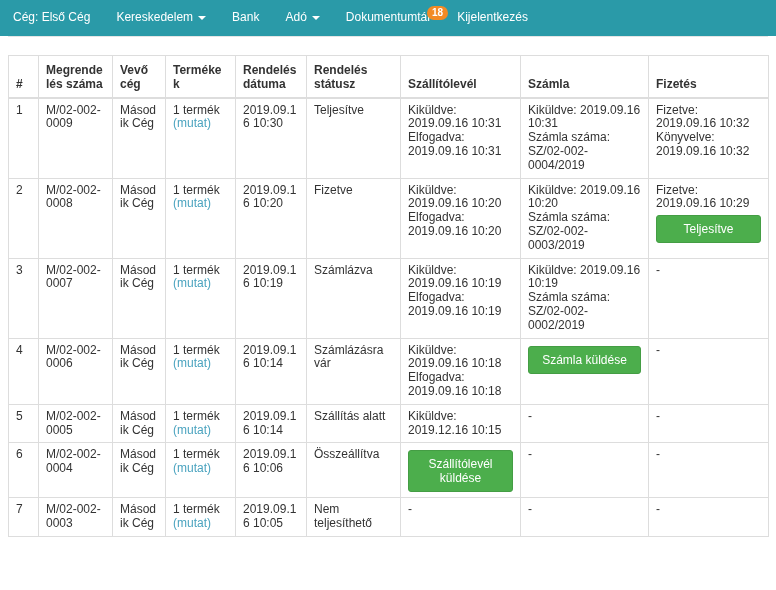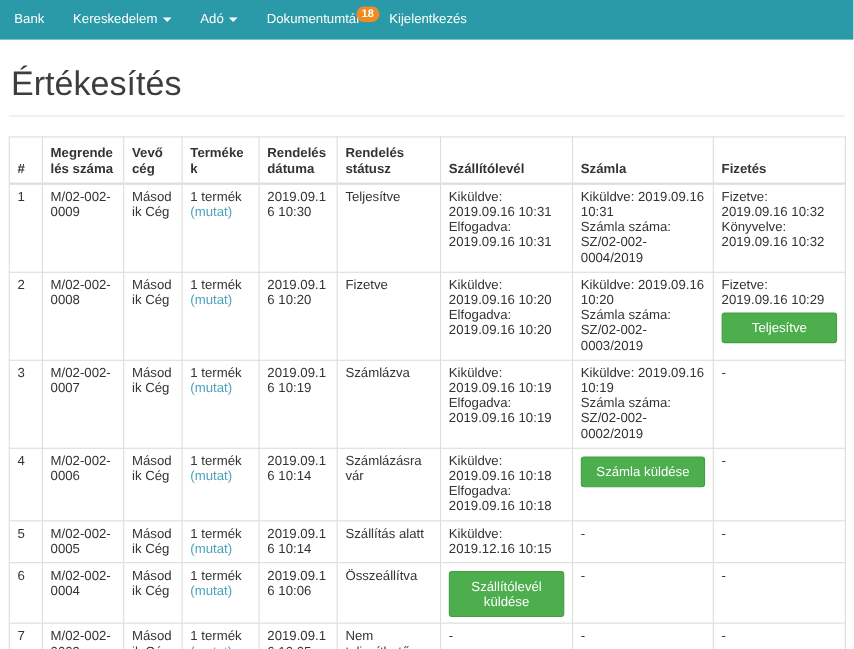--- a/index.html
+++ b/index.html
@@ -43,27 +43,32 @@
     text-align:center; cursor:pointer; margin-top:4px;}
   .btn:first-child{margin-top:2px;}
 </style>
 </head>
 <body>
 
 <nav class="navbar">
   <ul class="nav" id="nav-items">
       <li>
         <a href="#">
-          <span>Bank</span>
+          <span>Cég: Első Cég</span>
         </a>
       </li>
       <li>
         <a href="#">
           <span>Kereskedelem</span>
           <span class="caret"></span>
+        </a>
+      </li>
+      <li>
+        <a href="#">
+          <span>Bank</span>
         </a>
       </li>
       <li>
         <a href="#">
           <span>Adó</span>
           <span class="caret"></span>
         </a>
       </li>
       <li>
         <a href="#">
@@ -73,21 +78,20 @@
       </li>
       <li>
         <a href="#">
           <span>Kijelentkezés</span>
         </a>
       </li>
     </ul>
 </nav>
 
 <div class="container">
-  <h1>Értékesítés</h1>
   <hr>
   <table>
     <colgroup>
       <col style="width:30px">
         <col style="width:74px">
         <col style="width:53px">
       <col style="width:70px">
         <col style="width:71px">
         <col style="width:94px">
       <col style="width:120px">

